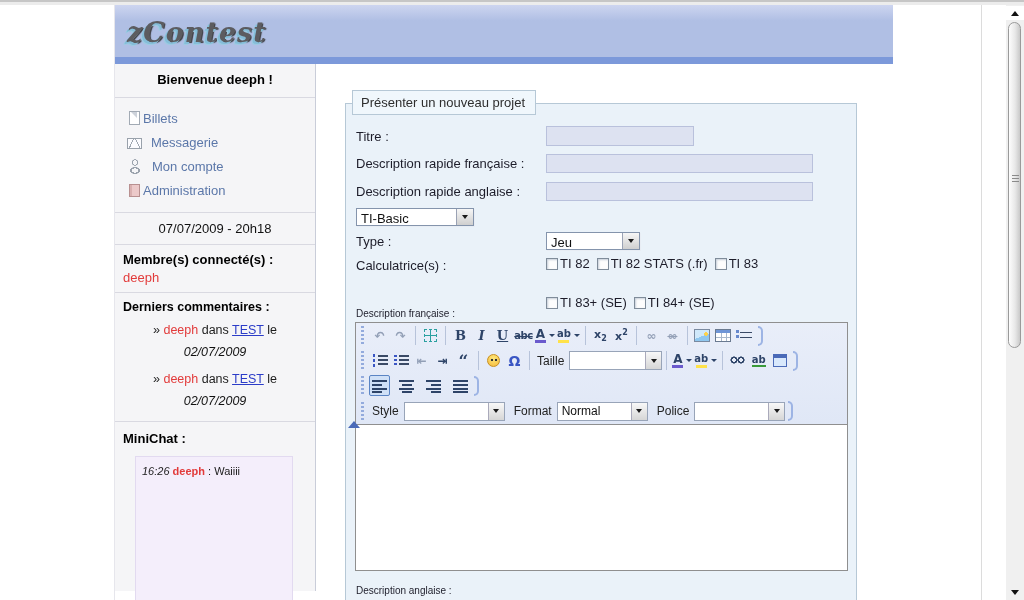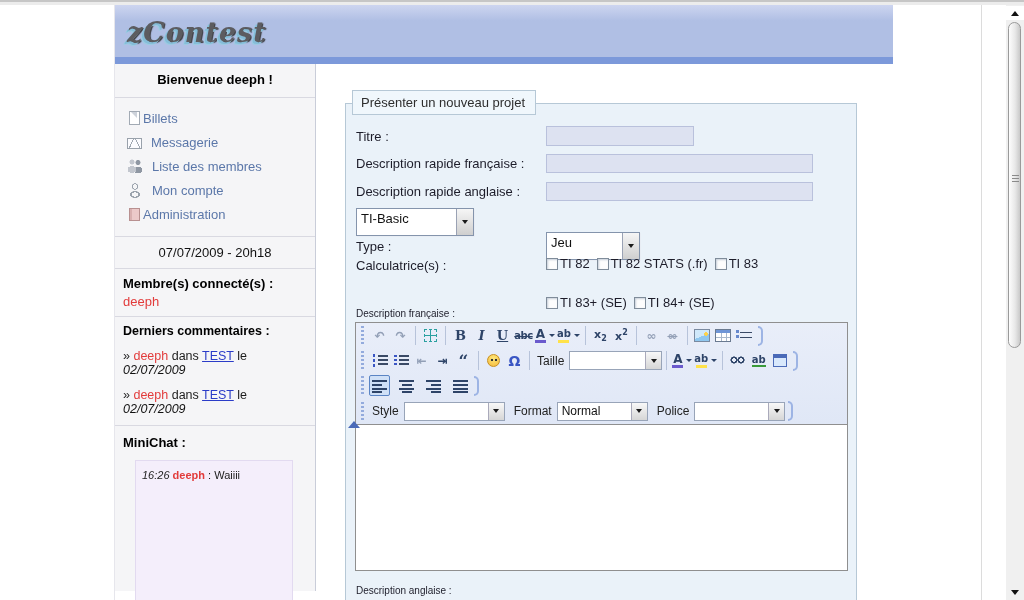--- a/index.html
+++ b/index.html
@@ -56,39 +56,39 @@
   .ico-user { background:radial-gradient(circle at 8px 4.5px,transparent 2.1px,#9aa2ac 2.1px 3px,transparent 3.4px),
               radial-gradient(5px 3.5px at 8px 12.5px,transparent 60%,#9aa2ac 62% 98%,transparent); }
   .ico-book { width:11px; height:13px; margin:1px 3px 1px 2px; background:#ecc9c9;
               border:1px solid #b89090; box-shadow:inset 2px 0 0 #d9b0b0; }
   .ico-key { background:radial-gradient(circle at 4px 11px,transparent 1.6px,#9aa0a8 1.6px 3.1px,transparent 3.4px),
              linear-gradient(45deg,transparent 46%,#9aa0a8 46% 54%,transparent 54%) 5px -3px/12px 13px no-repeat; }
   .dateline { text-align:center; color:#111; padding:8px 4px; }
   .sec-title { font-weight:bold; color:#000; margin-bottom:3px; }
   .red { color:#e23b3b; }
   .comments { font-size:12.5px; padding:7px 8px 9px; }
-  .comment { margin-top:11px; line-height:14px; }
+  .comment { margin-top:5px; line-height:22px;text-align:center; }
   .tlink { color:#2b3cc8; text-decoration:underline; cursor:pointer; }
   .cdate { font-style:italic; color:#111; }
   .minichat-sec { border-bottom:none; padding:9px 8px 4px; }
   .chatbox { margin:10px 0 0 12px; width:158px; height:180px; background:#f4eefb;
              border:1px solid #e2daf0; font-size:11px; padding:8px 6px; }
   .chat-time { font-style:italic; }
   .chat-user { font-weight:bold; }
 
   
   .main { position:absolute; left:317px; top:64px; width:576px; bottom:0; background:#fff; }
   .panel { position:absolute; left:28px; top:39px; width:512px; height:600px;
            background:#eaf2f9; border:1px solid #b6c8d6; }
   .panel-legend { position:absolute; left:6px; top:-14px; background:#f0f7fc;
                   border:1px solid #b6c8d6; padding:4px 10px 4px 8px; font-size:13px; color:#2e2e2e; }
   .frow { position:absolute; left:10px; display:flex; align-items:center; font-size:13px; color:#1d1d2a; }
   .flabel { width:190px; flex:none; }
   .tinput { height:20px; background:#dde2f1; border:1px solid #b9c1dc; }
-  .fsel { display:flex; height:28px; border:1px solid #8494ac; background:#fff;
+  .fsel { display:flex; height:18px; border:1px solid #8494ac; background:#fff;
           box-shadow:1px 1px 0 #e8edf4; }
   .fsel .val { flex:1; font-size:13px; padding:2px 4px; color:#111; white-space:nowrap; }
   .fsel .btn { width:17px; flex:none; border-left:1px solid #9aa2b4;
                background:linear-gradient(#f6f6f6,#cfcfcf); display:flex; align-items:center; justify-content:center; }
   .dd { width:0; height:0; border-left:3.5px solid transparent; border-right:3.5px solid transparent;
         border-top:4px solid #1a1a1a; }
   .cbrow { display:flex; align-items:center; }
   .cb { width:12px; height:12px; border:1px solid #7f8c9a; background:#fdfdfd;
         box-shadow:inset 1px 1px 2px #c6cfda; margin-right:2px; flex:none; }
   .cblabel { margin-right:7px; white-space:nowrap; }
@@ -205,24 +205,20 @@
     <div class="sb-sec menu">
       <div class="menu-item">
         <span class="mi ico-doc"></span>
         <span>Billets</span>
       </div>
       <div class="menu-item">
         <span class="mi ico-mail"></span>
         <span>Messagerie</span>
       </div>
       <div class="menu-item">
-        <span class="mi ico-users"></span>
-        <span>Liste des membres</span>
-      </div>
-      <div class="menu-item">
         <span class="mi ico-user"></span>
         <span>Mon compte</span>
       </div>
       <div class="menu-item">
         <span class="mi ico-book"></span>
         <span>Administration</span>
       </div>
     </div>
 
     <div class="sb-sec dateline">07/07/2009 - 20h18</div>

